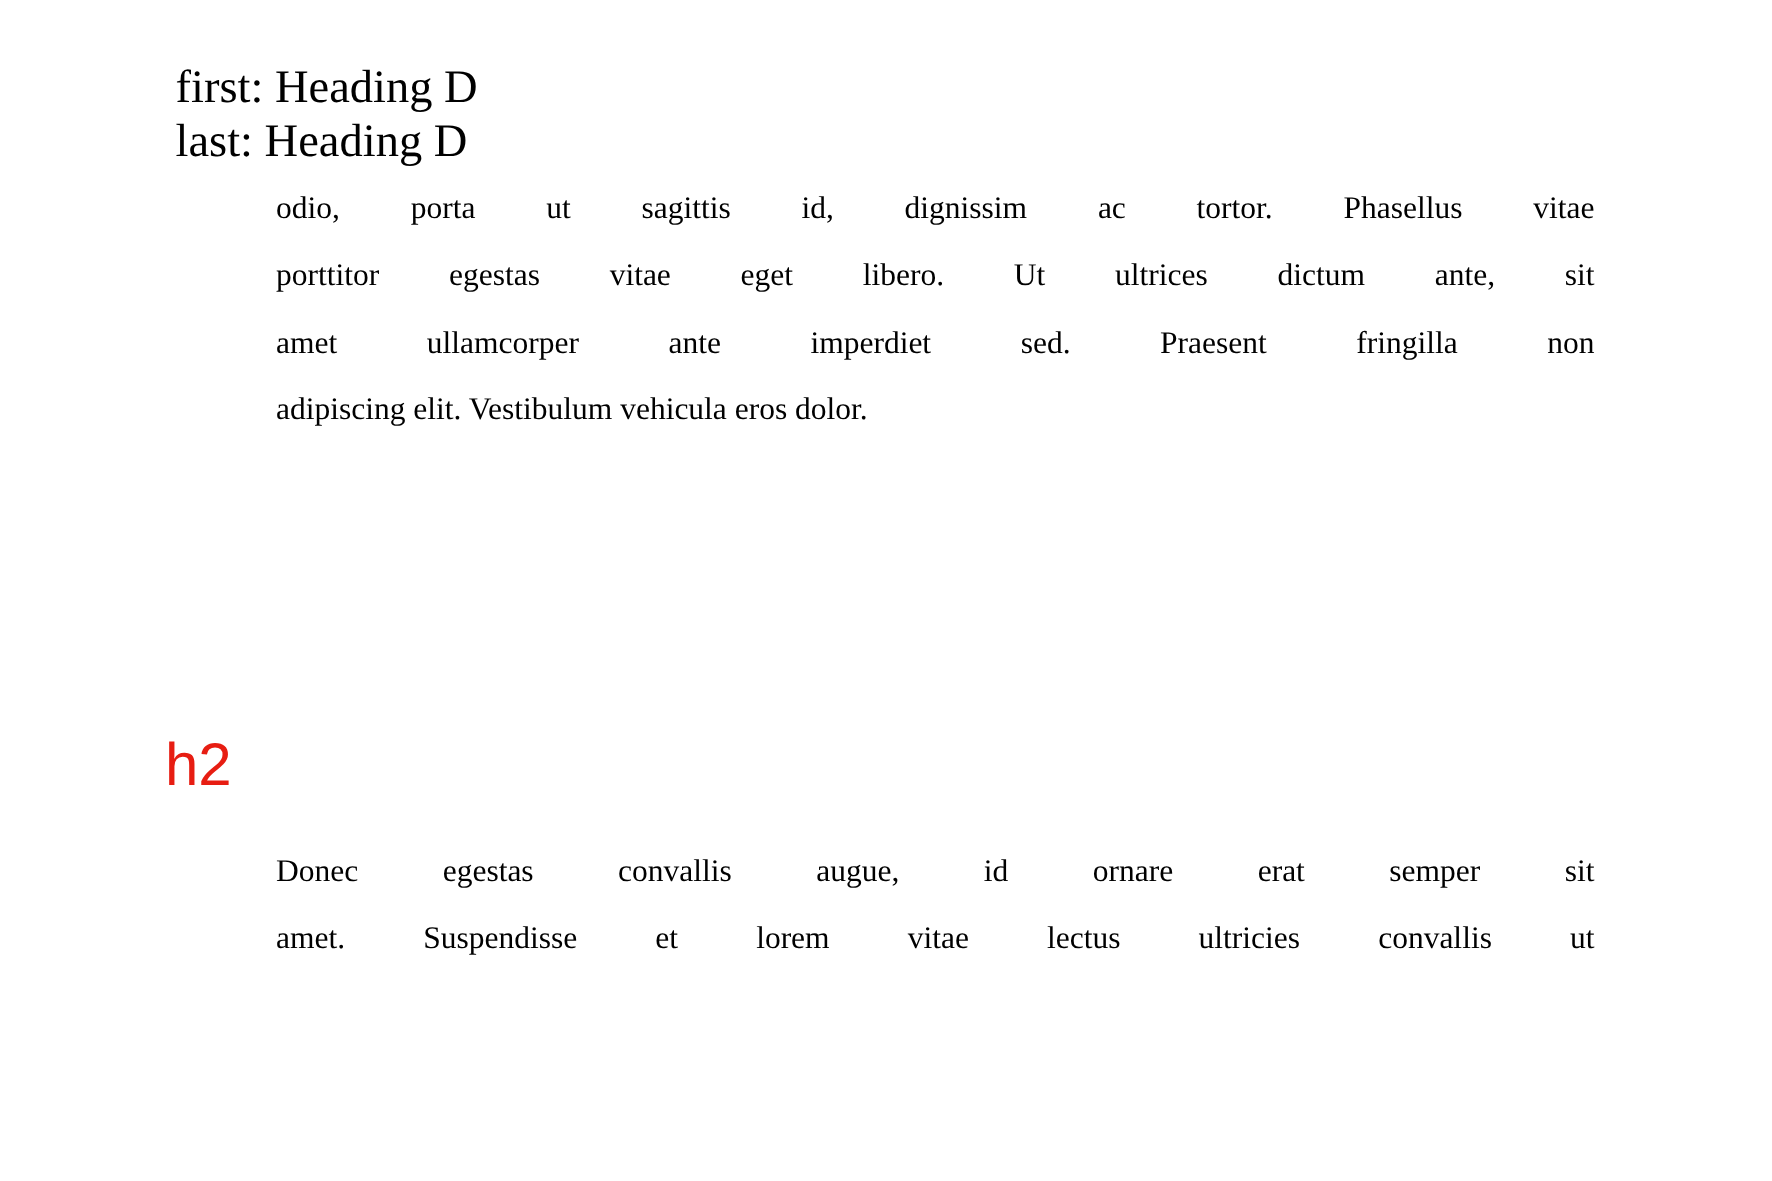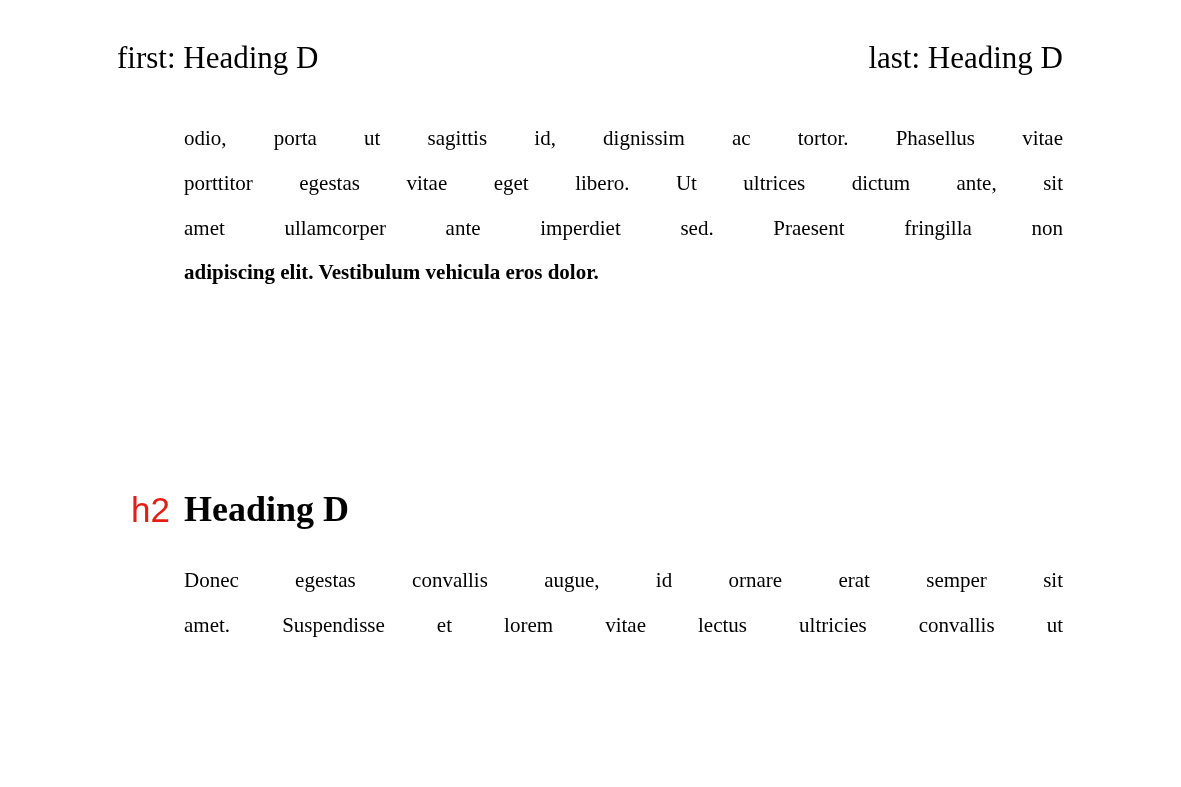--- a/index.html
+++ b/index.html
@@ -21,20 +21,21 @@
   .running-header {
     position: absolute;
     left: 117px;
     right: 118px;
     top: 40px;
     display: flex;
     justify-content: space-between;
     font-size: 31px;
     line-height: 36px;
     white-space: nowrap;
+    flex-direction: column;
   }
 
   
   .paragraph {
     position: absolute;
     left: 184px;
     width: 879px;
     font-size: 21px;
     line-height: 44.8px;
   }
@@ -44,34 +45,33 @@
   .line {
     text-align: justify;
     text-align-last: justify;
     white-space: normal;
     height: 44.8px;
     overflow: visible;
   }
   
   .paragraph-top .line:last-child {
     text-align-last: left;
-    font-weight: bold;
   }
   
   .justify-all .line:last-child {
     text-align-last: justify;
   }
 
   
   .heading-marker {
     position: absolute;
-    left: 131px;
+    left: 110px;
     top: 490px;
     font-family: "Liberation Sans", "DejaVu Sans", sans-serif;
-    font-size: 35px;
+    font-size: 40px;
     line-height: 40px;
     color: #e71d12;
   }
   .heading-text {
     position: absolute;
     left: 184px;
     top: 489px;
     font-size: 36px;
     line-height: 40px;
     font-weight: bold;
@@ -90,20 +90,19 @@
 
   <div class="paragraph paragraph-top">
     <div class="line">odio, porta ut sagittis id, dignissim ac tortor. Phasellus vitae</div>
     <div class="line">porttitor egestas vitae eget libero. Ut ultrices dictum ante, sit</div>
     <div class="line">amet ullamcorper ante imperdiet sed. Praesent fringilla non</div>
     <div class="line">adipiscing elit. Vestibulum vehicula eros dolor.</div>
   </div>
 
   <div class="heading-marker" style="color: rgb(231, 29, 18);">h2</div>
 
-  <div class="heading-text">Heading D</div>
 
   <div class="paragraph paragraph-bottom justify-all">
     <div class="line">Donec egestas convallis augue, id ornare erat semper sit</div>
     <div class="line">amet. Suspendisse et lorem vitae lectus ultricies convallis ut</div>
   </div>
 
 </div>
 
 </body></html>

